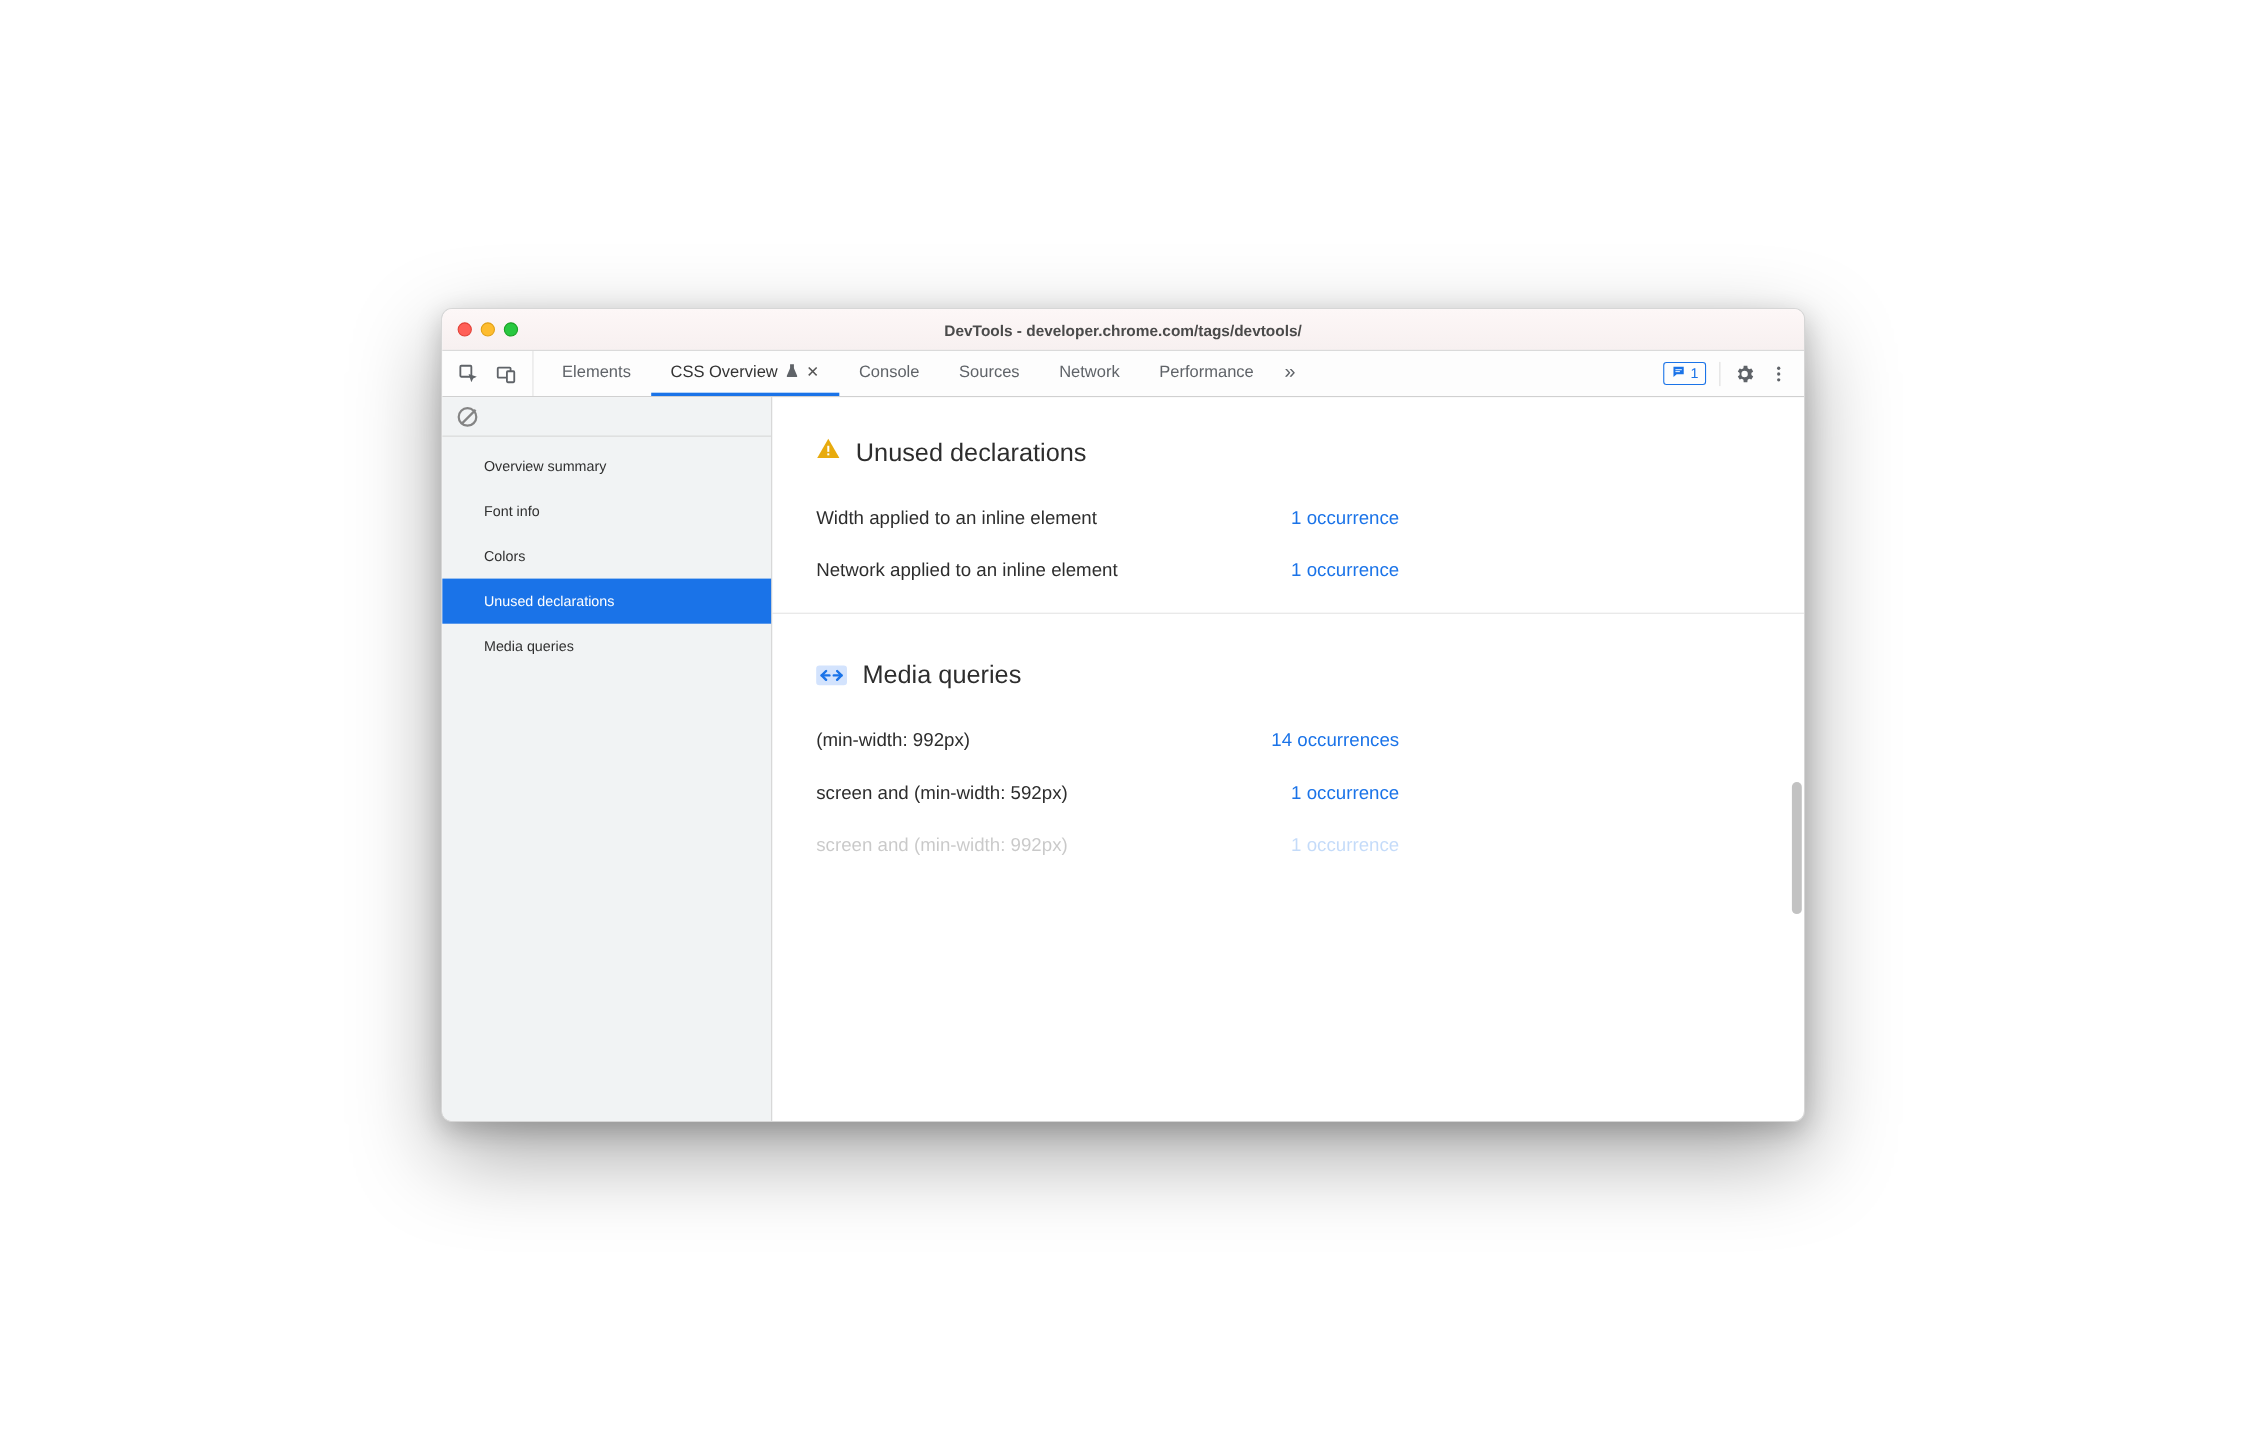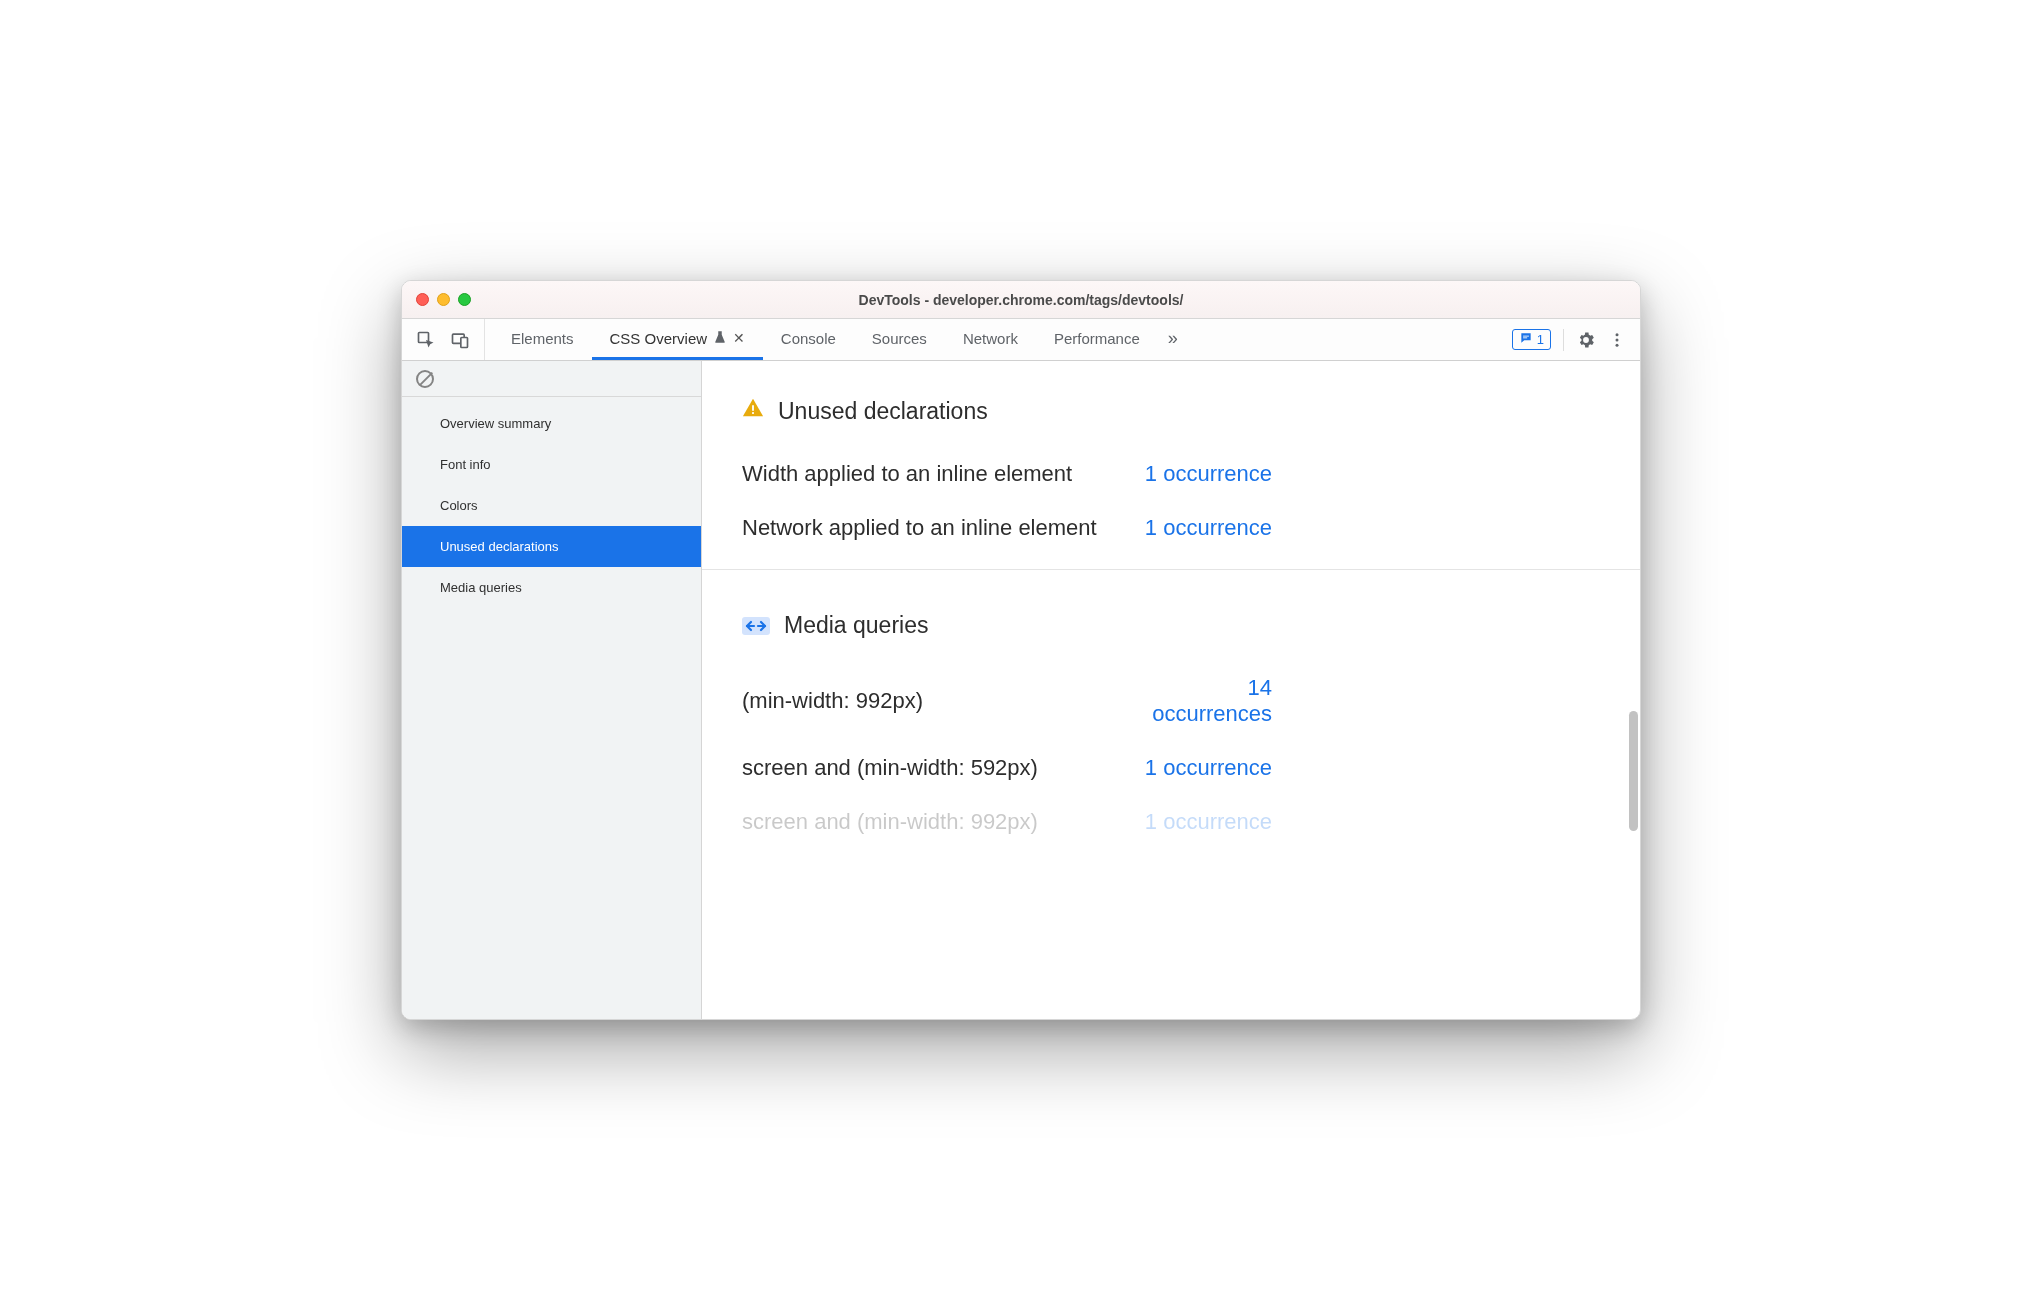--- a/index.html
+++ b/index.html
@@ -109,21 +109,21 @@
   .mq-icon {
     display:inline-flex; width:28px; height:18px; background:#d3e3fd;
     align-items:center; justify-content:center; color:#1a73e8;
     font-size:14px; font-weight:bold; border-radius:3px;
   }
   .row {
     display:grid;
     grid-template-columns: 380px 150px 200px;
     align-items:center;
     margin-bottom: 28px;
-    font-size:22px;
+    font-size:17px;
   }
   .row .label { color:#2d2d2d; }
   .row .occ { color:#1a73e8; text-align:right; cursor:pointer; }
   .row .bar-wrap { padding-left: 14px; }
   .bar { height:13px; background:#1a73e8; border-radius:3px; }
   .divider { height:1px; background:#e4e4e4; margin: 22px -40px 42px -40px; }
   .scrollbar-track {
     position:absolute; right:2px; top:300px; width:9px; height:200px;
   }
   .scrollbar-thumb {

